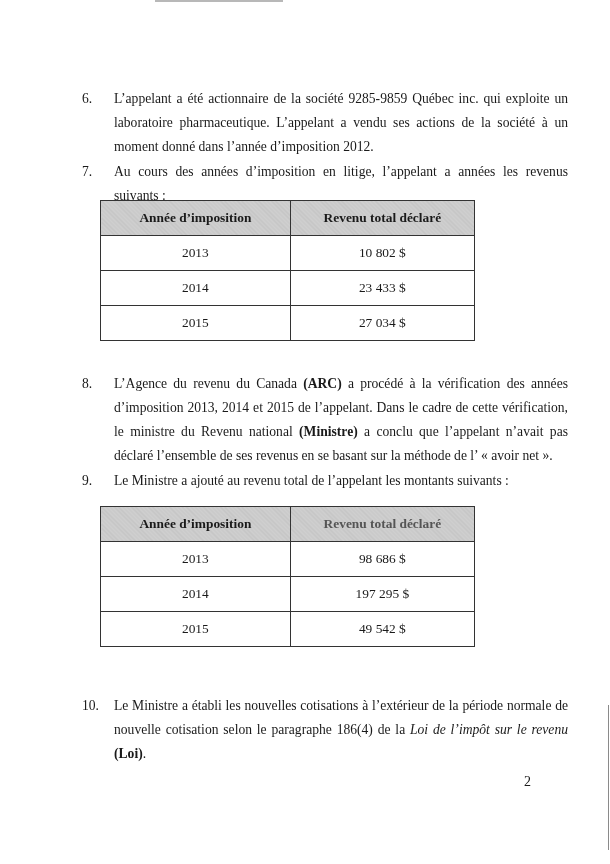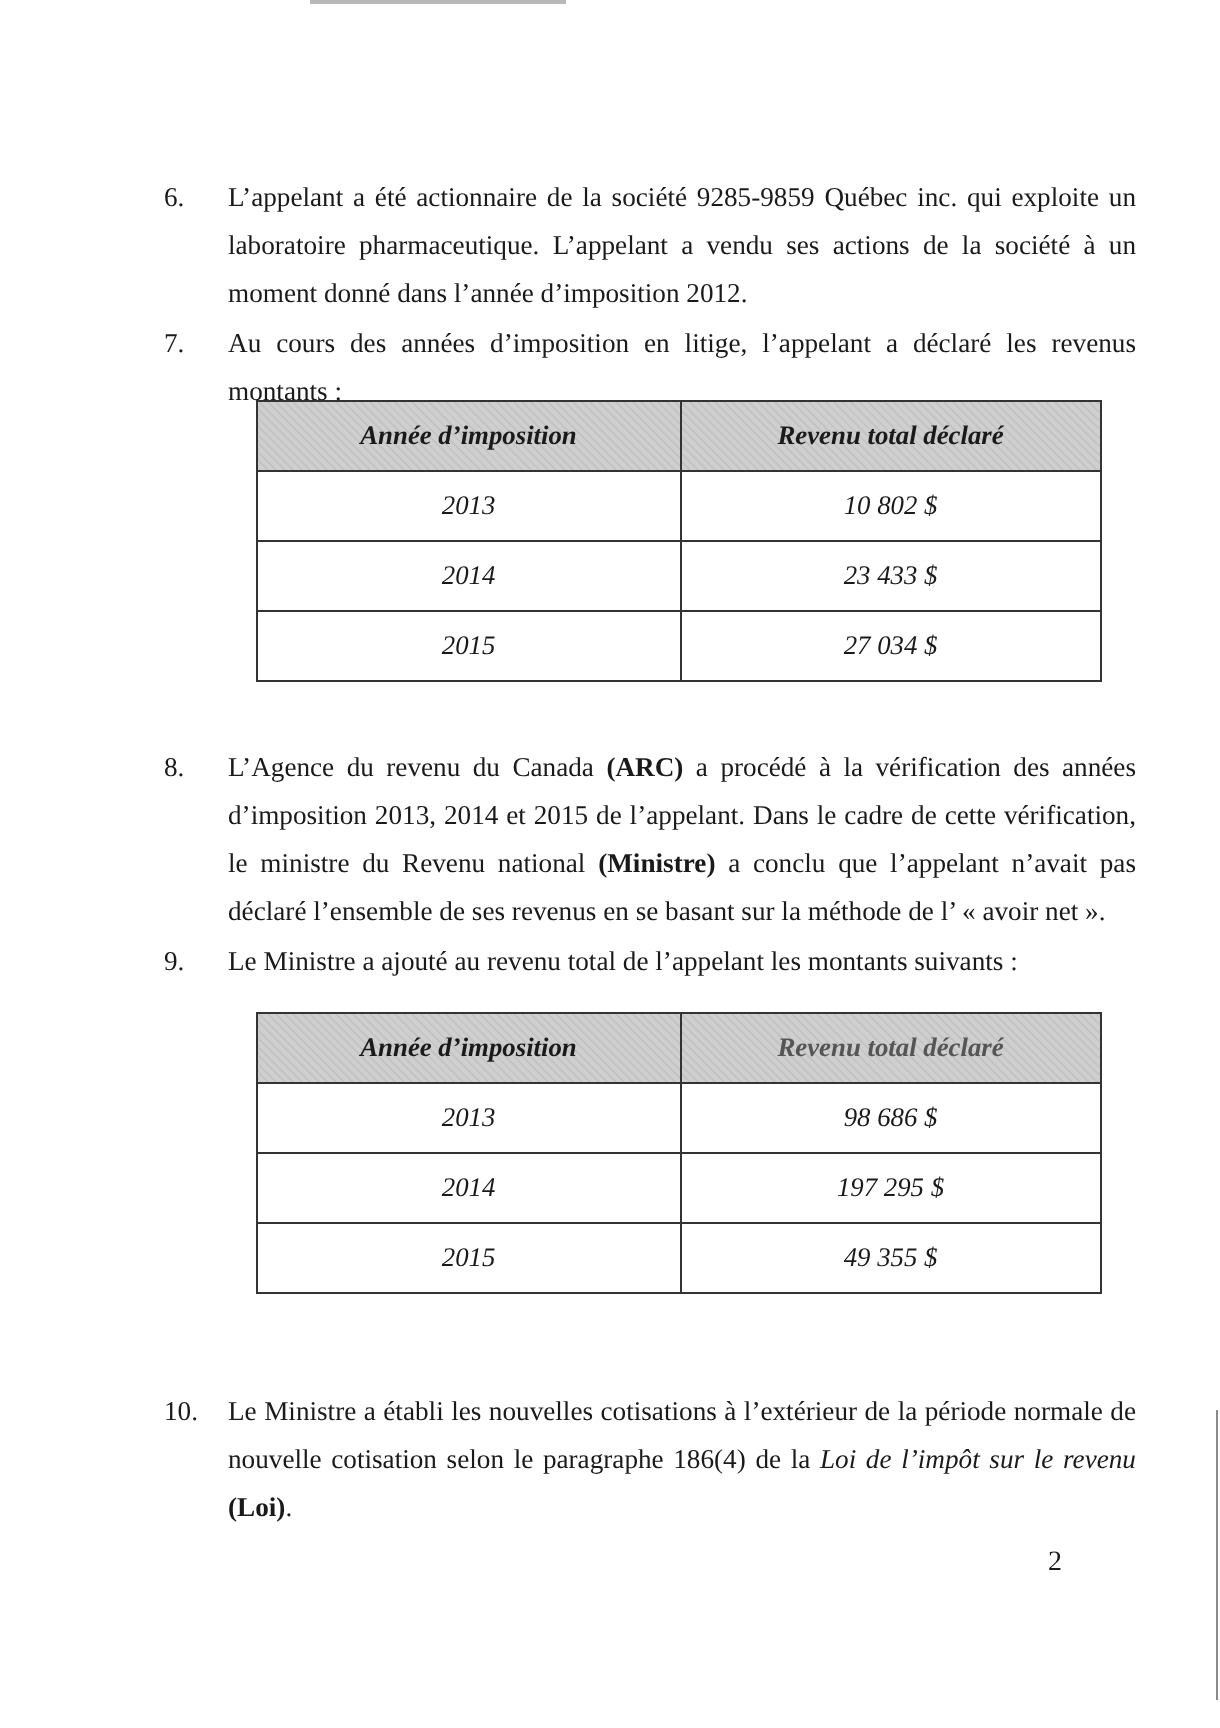--- a/index.html
+++ b/index.html
@@ -10,22 +10,22 @@
     .top-rule { position: absolute; left: 155px; top: 0; width: 128px; height: 2px; background: #b8b8b8; }
     .right-rule { position: absolute; left: 608px; top: 705px; width: 1px; height: 145px; background: #8a8a8a; }
     .para {
       position: absolute; left: 82px; width: 486px; font-size: 13.6px; line-height: 24px;
     }
     .para .num { position: absolute; left: 0; top: 0; }
     .para .body { margin-left: 32px; text-align: justify; }
     .para .body b { font-weight: bold; }
     .para .body i { font-style: italic; }
     table.tbl {
-      position: absolute; left: 128px; width: 423px; border-collapse: collapse;
-      font-size: 13.4px; color: #1a1a1a; font-style: italic;
+      position: absolute; left: 100px; width: 375px; border-collapse: collapse;
+      font-size: 13.4px; color: #1a1a1a;
     }
     table.tbl th, table.tbl td {
       border: 1px solid #333; text-align: center; font-weight: normal; height: 34px; padding: 0;
     }
     table.tbl th {
       background: #cfcfcf; font-weight: bold; height: 34px;
       background-image: repeating-linear-gradient(45deg, rgba(0,0,0,0.05) 0 1px, transparent 1px 3px);
     }
     table.tbl th.faded { color: #555; }
     table.tbl col.c1 { width: 212px; }
@@ -38,21 +38,21 @@
 <div class="top-rule"></div>
 <div class="right-rule"></div>
 
 <div class="para" style="top:87px;">
   <span class="num">6.</span>
   <div class="body">L’appelant a été actionnaire de la société 9285-9859 Québec inc. qui exploite un laboratoire pharmaceutique. L’appelant a vendu ses actions de la société à un moment donné dans l’année d’imposition 2012.</div>
 </div>
 
 <div class="para" style="top:160px;">
   <span class="num">7.</span>
-  <div class="body">Au cours des années d’imposition en litige, l’appelant a déclaré les revenus montants :</div>
+  <div class="body">Au cours des années d’imposition en litige, l’appelant a années les revenus suivants :</div>
 </div>
 
 <table class="tbl" style="top:200px;">
   <colgroup>
       <col class="c1">
       <col class="c2">
     </colgroup>
   <tbody>
       <tr>
     <th>Année d’imposition</th>
@@ -96,21 +96,21 @@
   <tr>
     <td>2013</td>
     <td>98 686 $</td>
   </tr>
   <tr>
     <td>2014</td>
     <td>197 295 $</td>
   </tr>
   <tr>
     <td>2015</td>
-    <td>49 355 $</td>
+    <td>49 542 $</td>
   </tr>
 </tbody>
   </table>
 
 <div class="para" style="top:694px;">
   <span class="num">10.</span>
   <div class="body"><span>Le Ministre a établi les nouvelles cotisations à l’extérieur de la période normale de nouvelle cotisation selon le paragraphe 186(4) de la </span><i>Loi de l’impôt sur le revenu</i><span> </span><b>(Loi)</b><span>.</span></div>
 </div>
 
 <div class="page-number">2</div>

